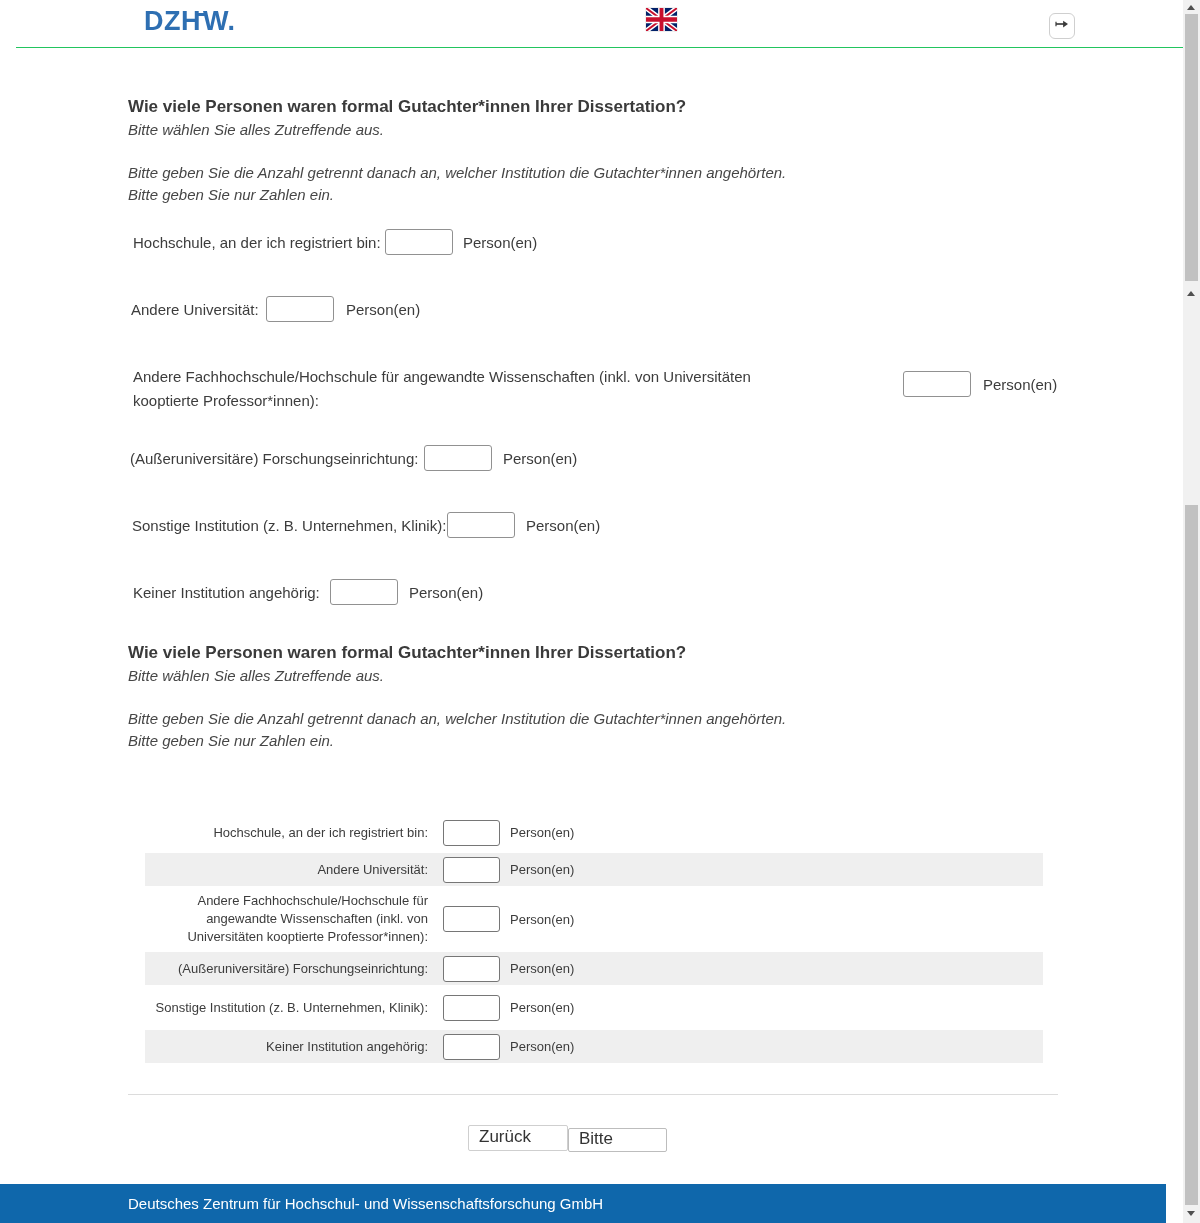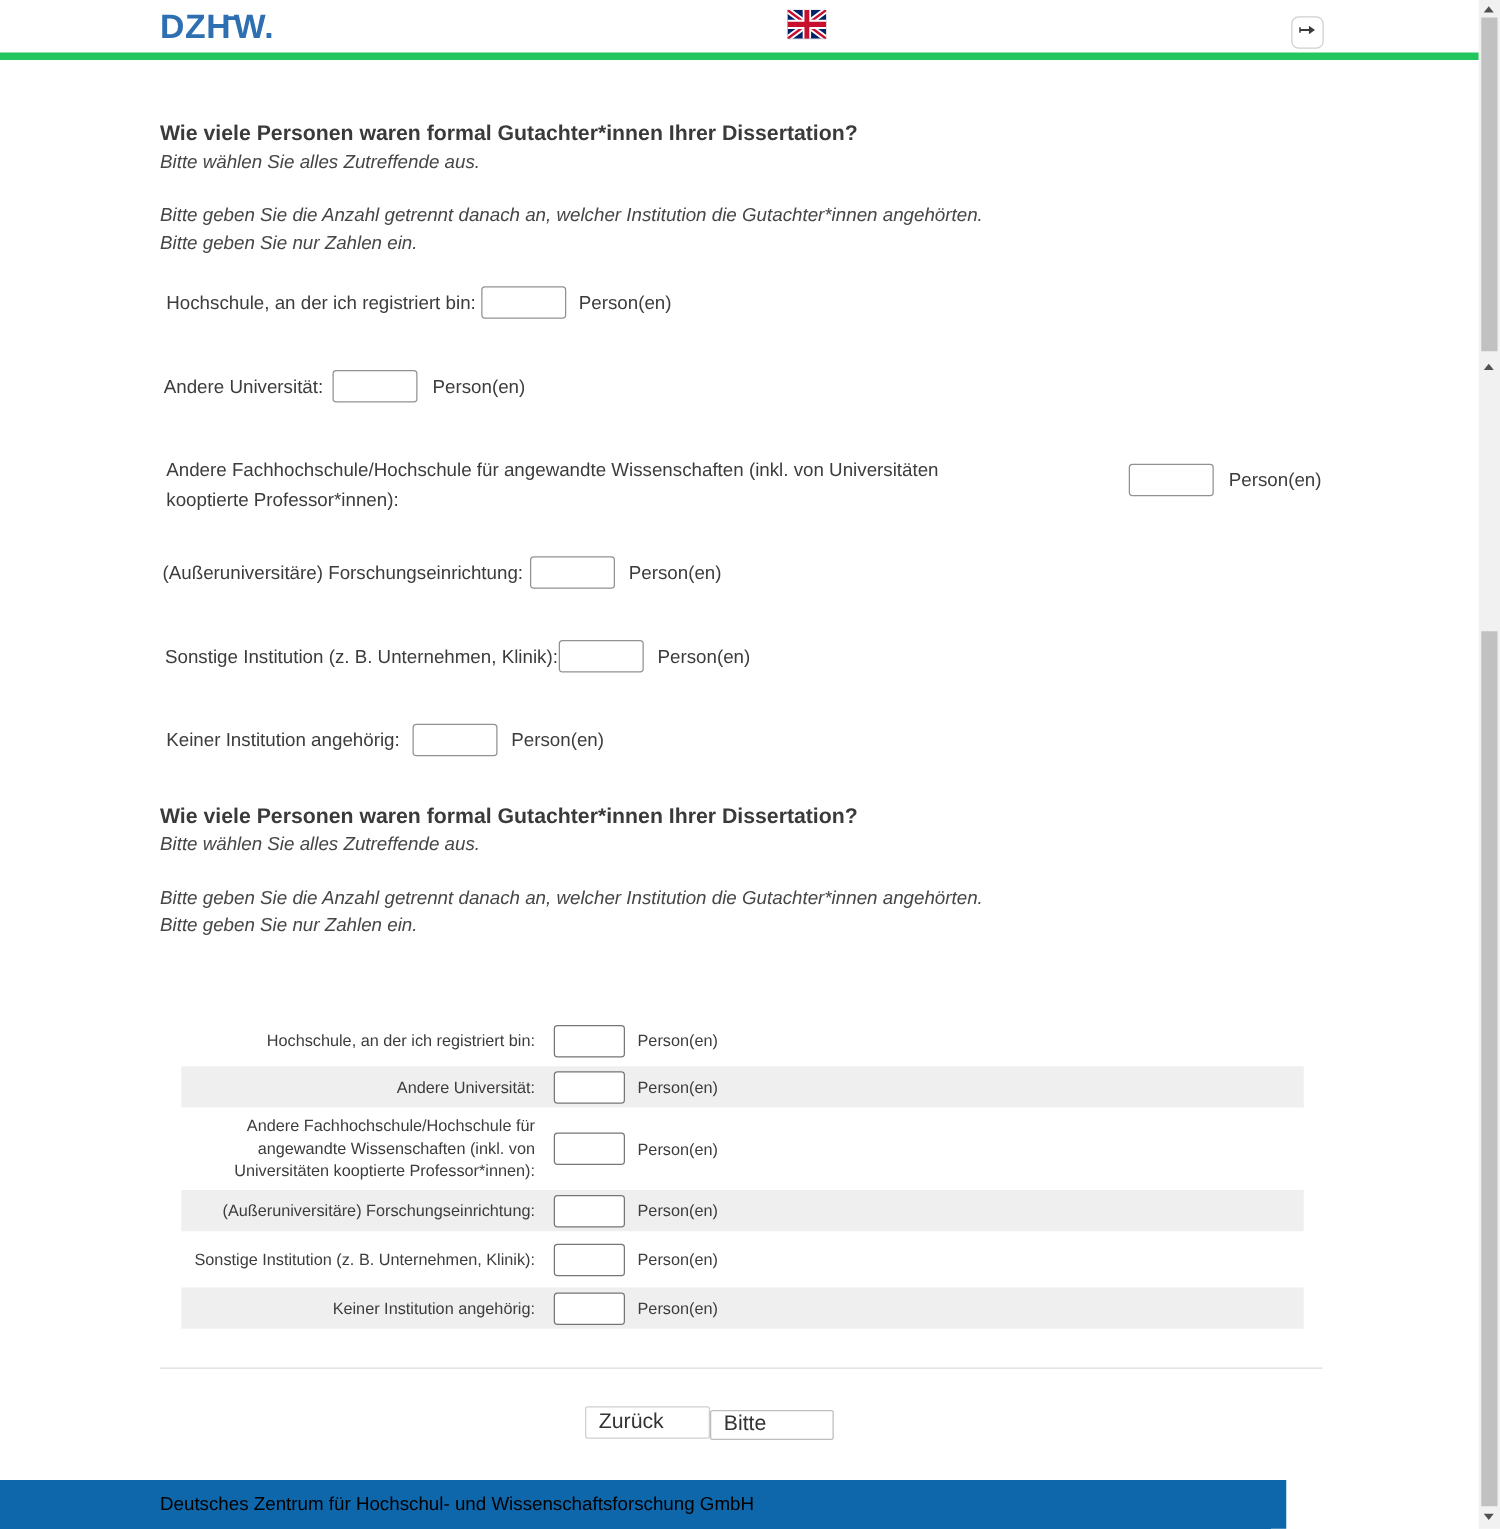--- a/index.html
+++ b/index.html
@@ -6,22 +6,22 @@
   html,body { width:1200px; height:1223px; }
   body {
     position:relative;
     font-family:"Liberation Sans", sans-serif;
     background:#ffffff;
     color:#3c3c3c;
     overflow:hidden;
   }
 
   
-  .topbar { position:absolute; left:0; top:0; width:1183px; height:48px;
-            background:#fff; border-bottom:6px solid #22c55e; }
+  .topbar { position:absolute; left:16px; top:0; width:1183px; height:48px;
+            background:#fff; border-bottom:1px solid #22c55e; }
   .logo { position:absolute; left:128px; top:6px; font-size:27px; font-weight:bold;
           color:#2e6fb2; letter-spacing:0.5px; cursor:default; }
   .logo-dash { display:inline-block; width:9px; height:3px; background:#2e6fb2;
                vertical-align:0.52em; margin:0 -3px 0 -4px; }
   .flag-btn { position:absolute; left:630px; top:8px; width:31px; height:23px;
               border:none; background:transparent; cursor:pointer; padding:0; }
   .flag-btn svg { display:block; box-shadow:0 0 1px rgba(0,0,0,.4); }
   .logout-btn { position:absolute; left:1033px; top:13px; width:26px; height:26px;
                 background:#fff; border:1px solid #cfcfcf; border-radius:6px;
                 display:flex; align-items:center; justify-content:center; cursor:pointer; }
@@ -59,22 +59,22 @@
   .trow .tunit { margin-left:10px; font-size:13px; color:#3c3c3c; }
   .th41{min-height:41px} .th33{min-height:33px} .th66{min-height:66px} .th45{min-height:45px}
 
   
   .divider { position:absolute; left:128px; top:1094px; width:930px; height:1px; background:#dcdcdc; }
   .nav-btn { position:absolute; background:#fff; border:1px solid #bdbdbd; color:#333;
              font-size:17px; font-family:"Liberation Sans", sans-serif;
              text-align:left; padding:0 0 2px 10px; border-radius:2px; cursor:pointer; }
   .btn-back { left:468px; top:1125px; width:100px; height:26px; border-color:#cfcfcf; }
   .btn-next { left:568px; top:1128px; width:99px; height:24px; }
-  .footer { position:absolute; left:0; top:1184px; width:1029px; height:39px;
-            background:#0f67ab; color:#000000; font-size:15px; line-height:39px;
+  .footer { position:absolute; left:0; top:1184px; width:1166px; height:39px;
+            background:#0f67ab; color:#ffffff; font-size:15px; line-height:39px;
             padding-left:128px; }
 
   
   .sb-track { position:absolute; left:1183px; top:0; width:17px; height:1223px; background:#f1f1f1; }
   .sb-thumb { position:absolute; left:1185px; width:13px; background:#c1c1c1; }
   .sb-thumb1 { top:14px; height:267px; }
   .sb-thumb2 { top:505px; height:700px; }
   .sb-arrow { position:absolute; left:1187px; width:0; height:0;
               border-left:4px solid transparent; border-right:4px solid transparent; }
   .sb-up   { border-bottom:5px solid #505050; }

